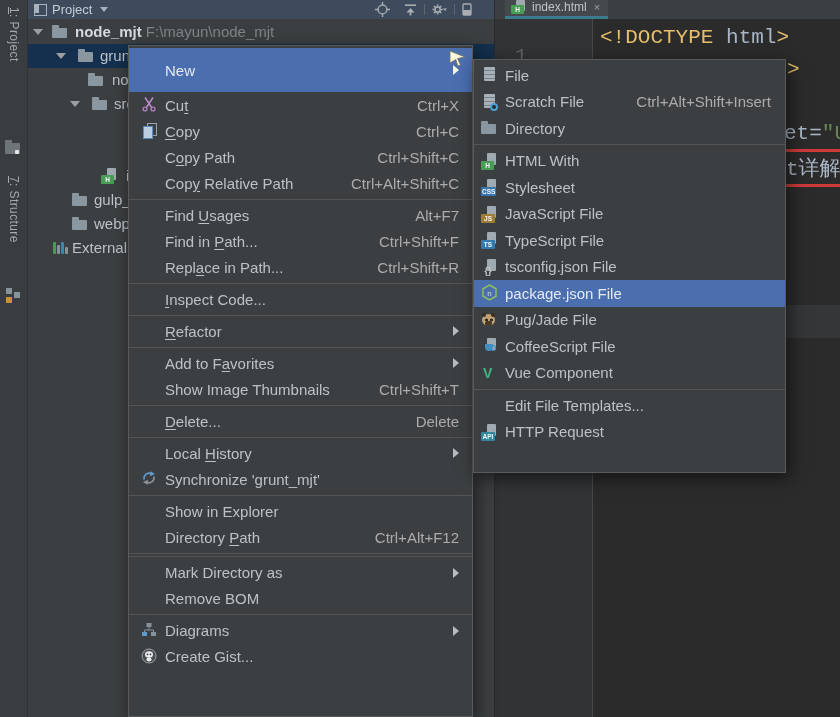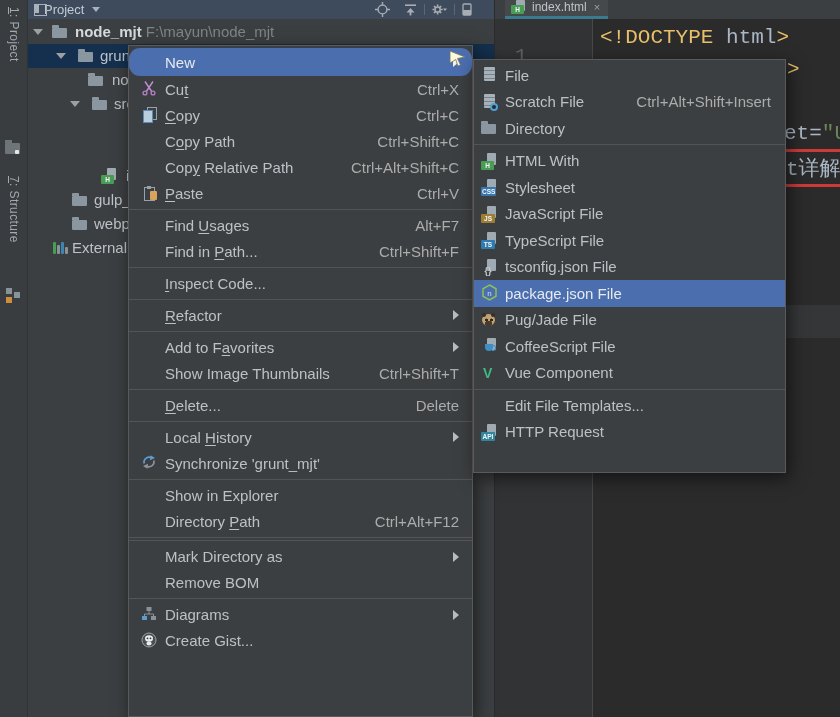--- a/index.html
+++ b/index.html
@@ -9,21 +9,21 @@
   
   #leftbar{position:absolute;left:0;top:0;width:27px;height:717px;background:#3A3D3F;border-right:1px solid #303335;}
   .vlabel{position:absolute;transform:rotate(90deg);transform-origin:0 0;font-size:12px;color:#A2A9AF;
     white-space:nowrap;letter-spacing:.4px;}
   .vlabel u{text-decoration:underline;}
   .toolico{position:absolute;width:18px;height:16px;}
 
   
   #panel{position:absolute;left:28px;top:0;width:466px;height:717px;background:#3C3F41;}
   #panel-header{position:absolute;left:0;top:0;width:466px;height:19px;background:#3D4B5C;display:flex;align-items:center;}
-  #panel-title{font-size:13px;color:#C3CCD4;margin-left:16px;}
+  #panel-title{font-size:13px;color:#C3CCD4;margin-left:24px;}
   #panel-caret{width:0;height:0;border-left:4px solid transparent;border-right:4px solid transparent;
     border-top:5px solid #A9B2BA;margin-left:8px;}
   .hicon{position:absolute;top:2px;width:16px;height:15px;}
   .hsep{position:absolute;top:4px;width:1px;height:11px;background:#5E6670;}
   #tree{position:absolute;left:0;top:19px;width:466px;height:698px;}
   .trow{position:absolute;left:0;width:466px;height:24px;font-size:15px;color:#BCC2C8;}
   .trow.sel{background:#14304E;}
   .trow .tl{position:absolute;top:3px;white-space:nowrap;}
   .trow .tl b{color:#D6D9DC;font-weight:700;}
   .tpath{color:#7F8487;}
@@ -240,21 +240,21 @@
     <div class="codeline mono c-tag" style="left:292px;top:58px;">&gt;</div>
     <div class="codeline mono" style="left:289px;top:122px;"><span class="c-plain">et=</span><span class="c-str">"U</span></div>
     <div class="codeline mono c-plain" style="left:291px;top:154px;">t详解</div>
   </div>
 
   <div class="redline" style="top:149px;"></div>
   <div class="redline" style="top:184px;"></div>
   <div id="caretband"></div>
 
   <div class="popup" id="menu-main" style="left:128px;top:45px;width:345px;height:672px;">
-      <div class="mi sel" style="height: 28px; border-radius: 11px;">
+      <div class="mi sel" style="height: 44px;">
         <span class="mic"></span>
         <span class="lbl">New</span>
         <span class="arr"></span>
       </div>
       <div class="mi">
         <span class="mic"><svg width="16" height="16" viewBox="0 0 16 16">
             <path d="M4 1.5 L11 12 M12 1.5 L5 12" stroke="#C08FD0" stroke-width="1.4" fill="none"></path>
             <circle cx="4" cy="13" r="1.9" fill="none" stroke="#B07CC4" stroke-width="1.4"></circle>
             <circle cx="12" cy="13" r="1.9" fill="none" stroke="#B07CC4" stroke-width="1.4"></circle>
           </svg></span>
@@ -272,38 +272,35 @@
       <div class="mi">
         <span class="mic"></span>
         <span class="lbl">C<u>o</u>py Path</span>
         <span class="sc">Ctrl+Shift+C</span>
       </div>
       <div class="mi">
         <span class="mic"></span>
         <span class="lbl">Cop<u>y</u> Relative Path</span>
         <span class="sc">Ctrl+Alt+Shift+C</span>
       </div>
-      <div class="mi">
-        <span class="mic">
-          <i class="pstb"></i>
-          <i class="psts"></i>
-        </span>
-        <span class="lbl"><u>P</u>aste</span>
-        <span class="sc">Ctrl+V</span>
-      </div>
       <div class="msep"></div>
       <div class="mi">
         <span class="mic"></span>
         <span class="lbl">Find <u>U</u>sages</span>
         <span class="sc">Alt+F7</span>
       </div>
       <div class="mi">
         <span class="mic"></span>
         <span class="lbl">Find in <u>P</u>ath...</span>
         <span class="sc">Ctrl+Shift+F</span>
+      </div>
+      <div class="mi">
+        <span class="mic"></span>
+        <span class="lbl">Repl<u>a</u>ce in Path...</span>
+        <span class="sc">Ctrl+Shift+R</span>
       </div>
       <div class="msep"></div>
       <div class="mi">
         <span class="mic"></span>
         <span class="lbl"><u>I</u>nspect Code...</span>
       </div>
       <div class="msep"></div>
       <div class="mi">
         <span class="mic"></span>
         <span class="lbl"><u>R</u>efactor</span>

